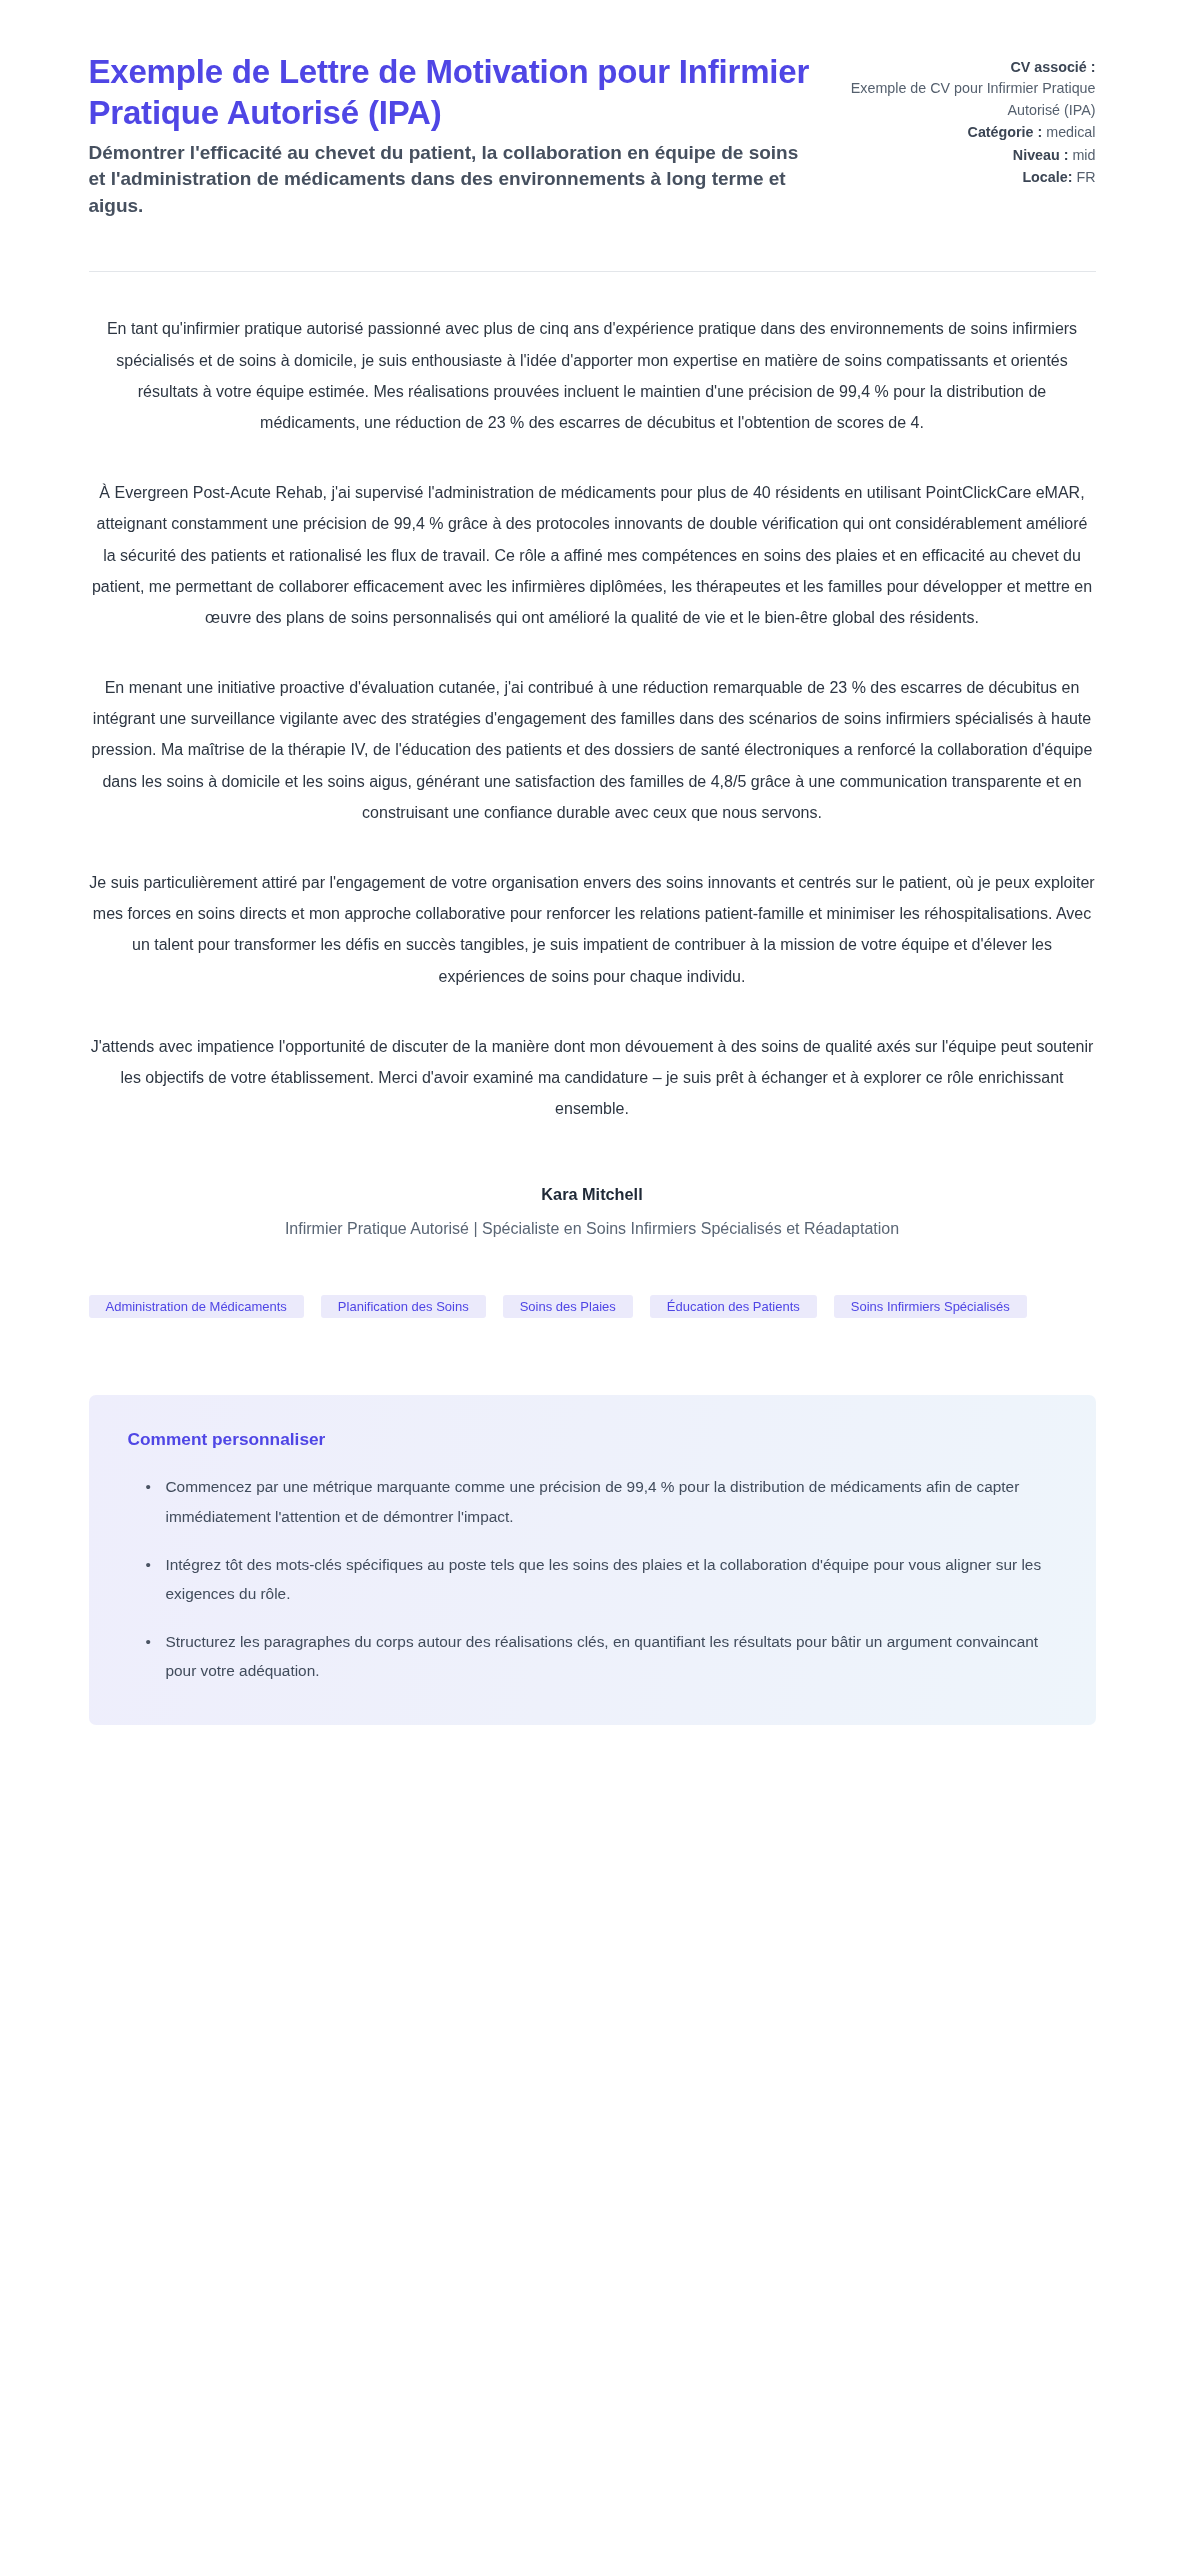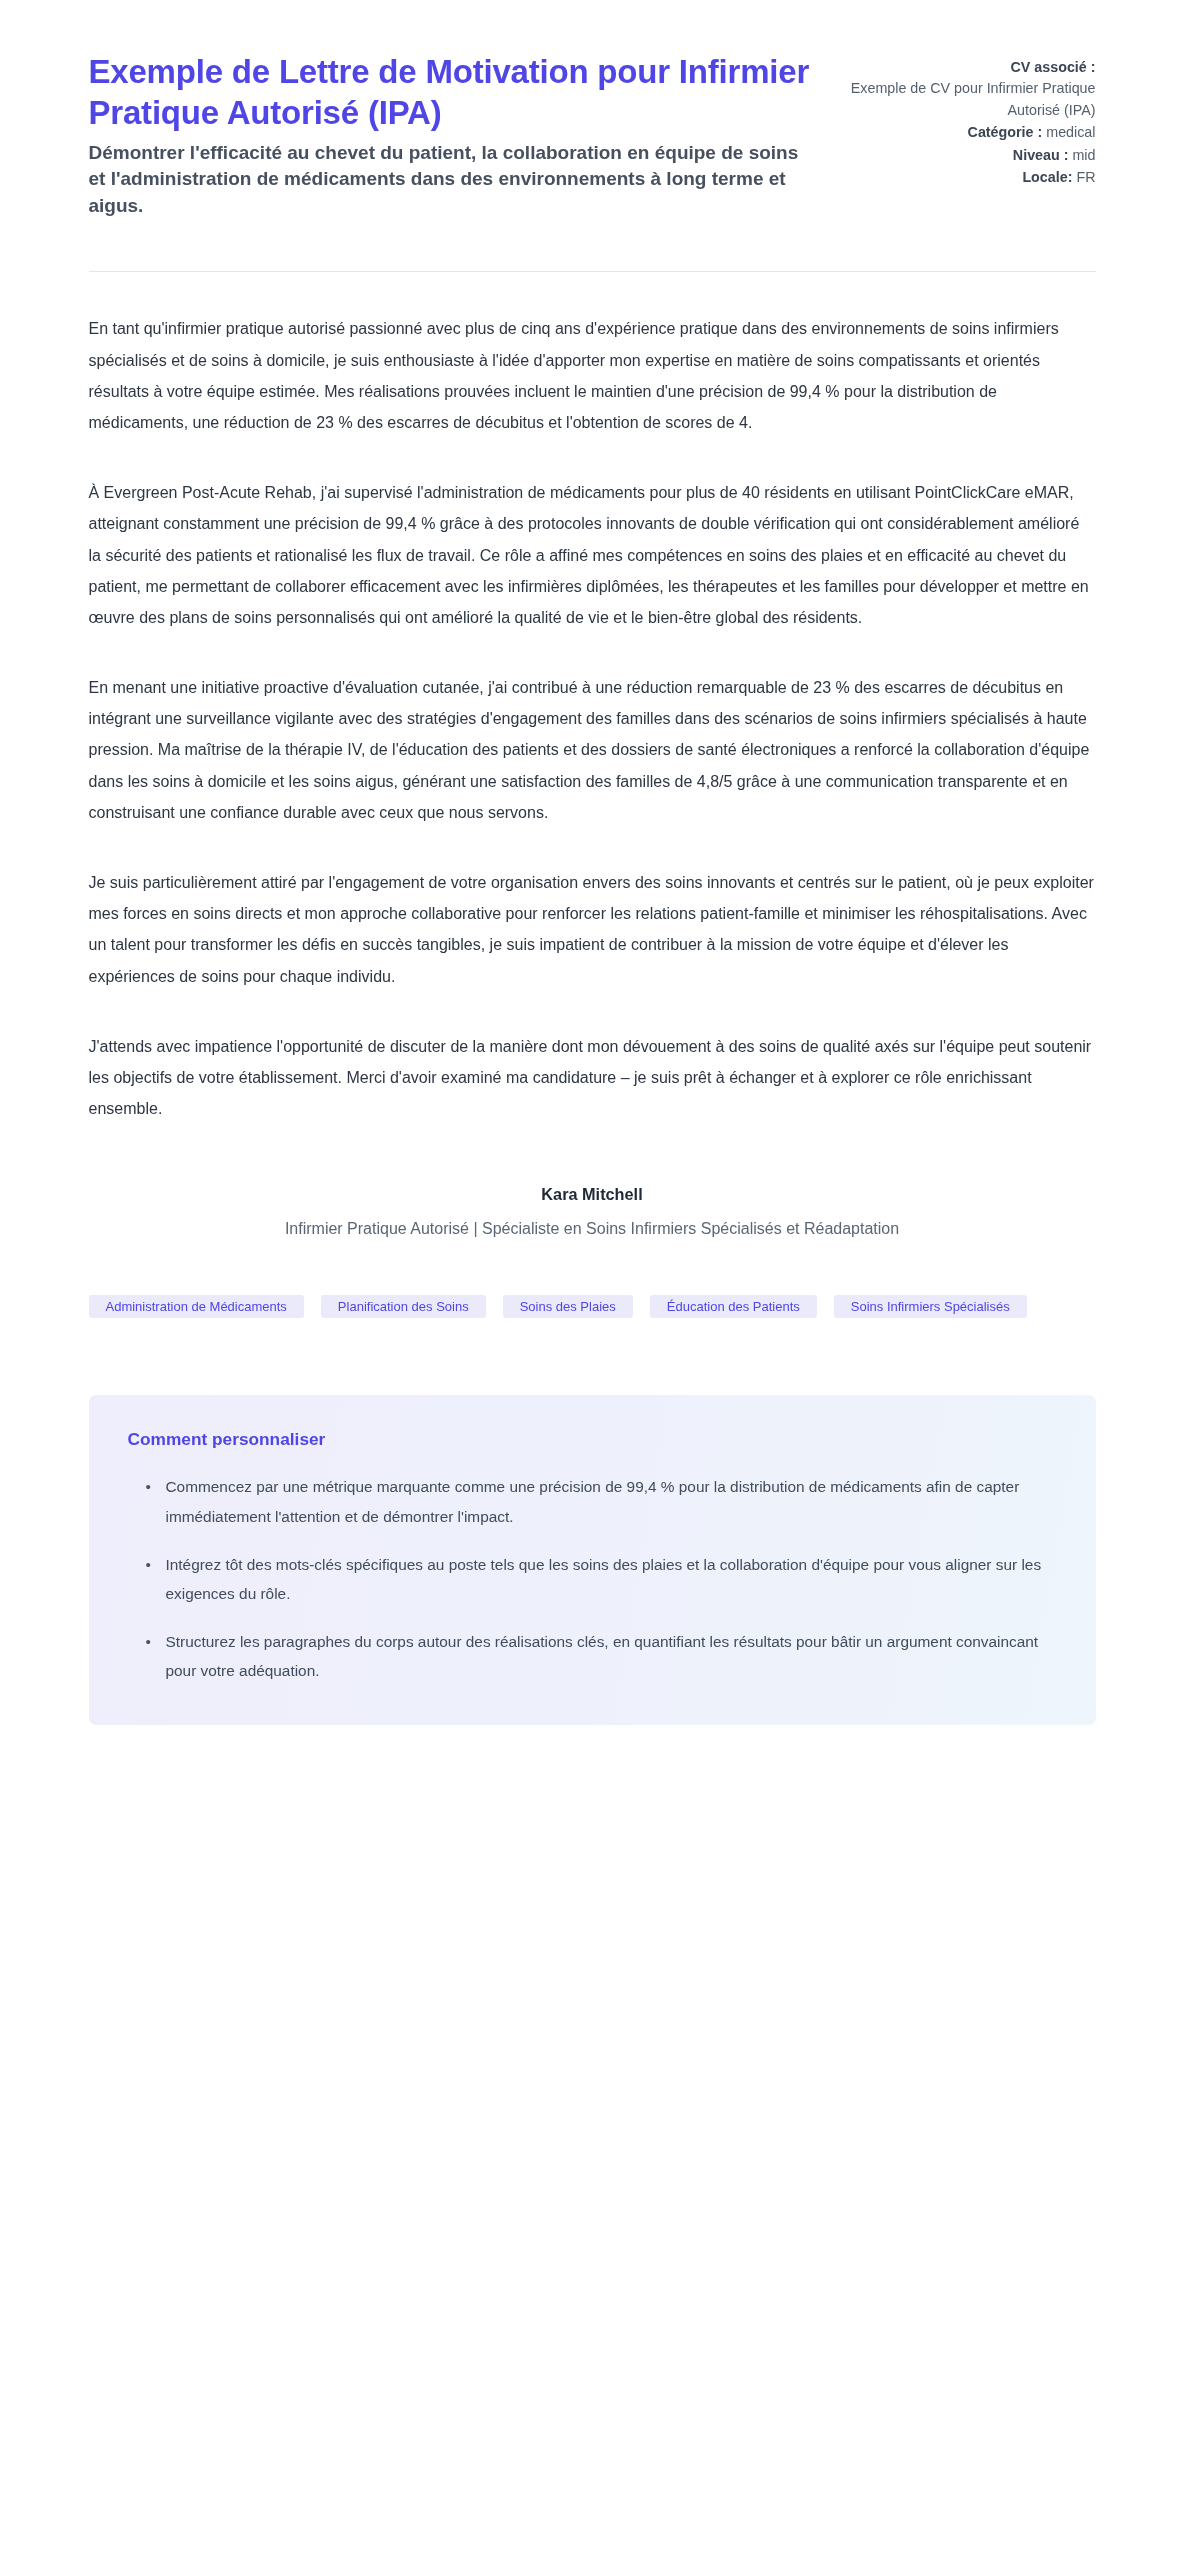--- a/index.html
+++ b/index.html
@@ -85,21 +85,21 @@
     font-size: 16.3px;
     font-weight: bold;
     color: #4f46e5;
     margin: 0 0 36px 0;
   }
   .para {
     font-size: 16px;
     line-height: 1.95;
     color: #2d3642;
     margin: 0 0 39px 0;
-    text-align: left;
+    text-align: center;
   }
 
   
   .signature { margin-top: 61px; text-align: center; }
   .sig-name {
     font-size: 16.3px;
     font-weight: bold;
     color: #1f2937;
     margin: 0 0 16px 0;
   }

